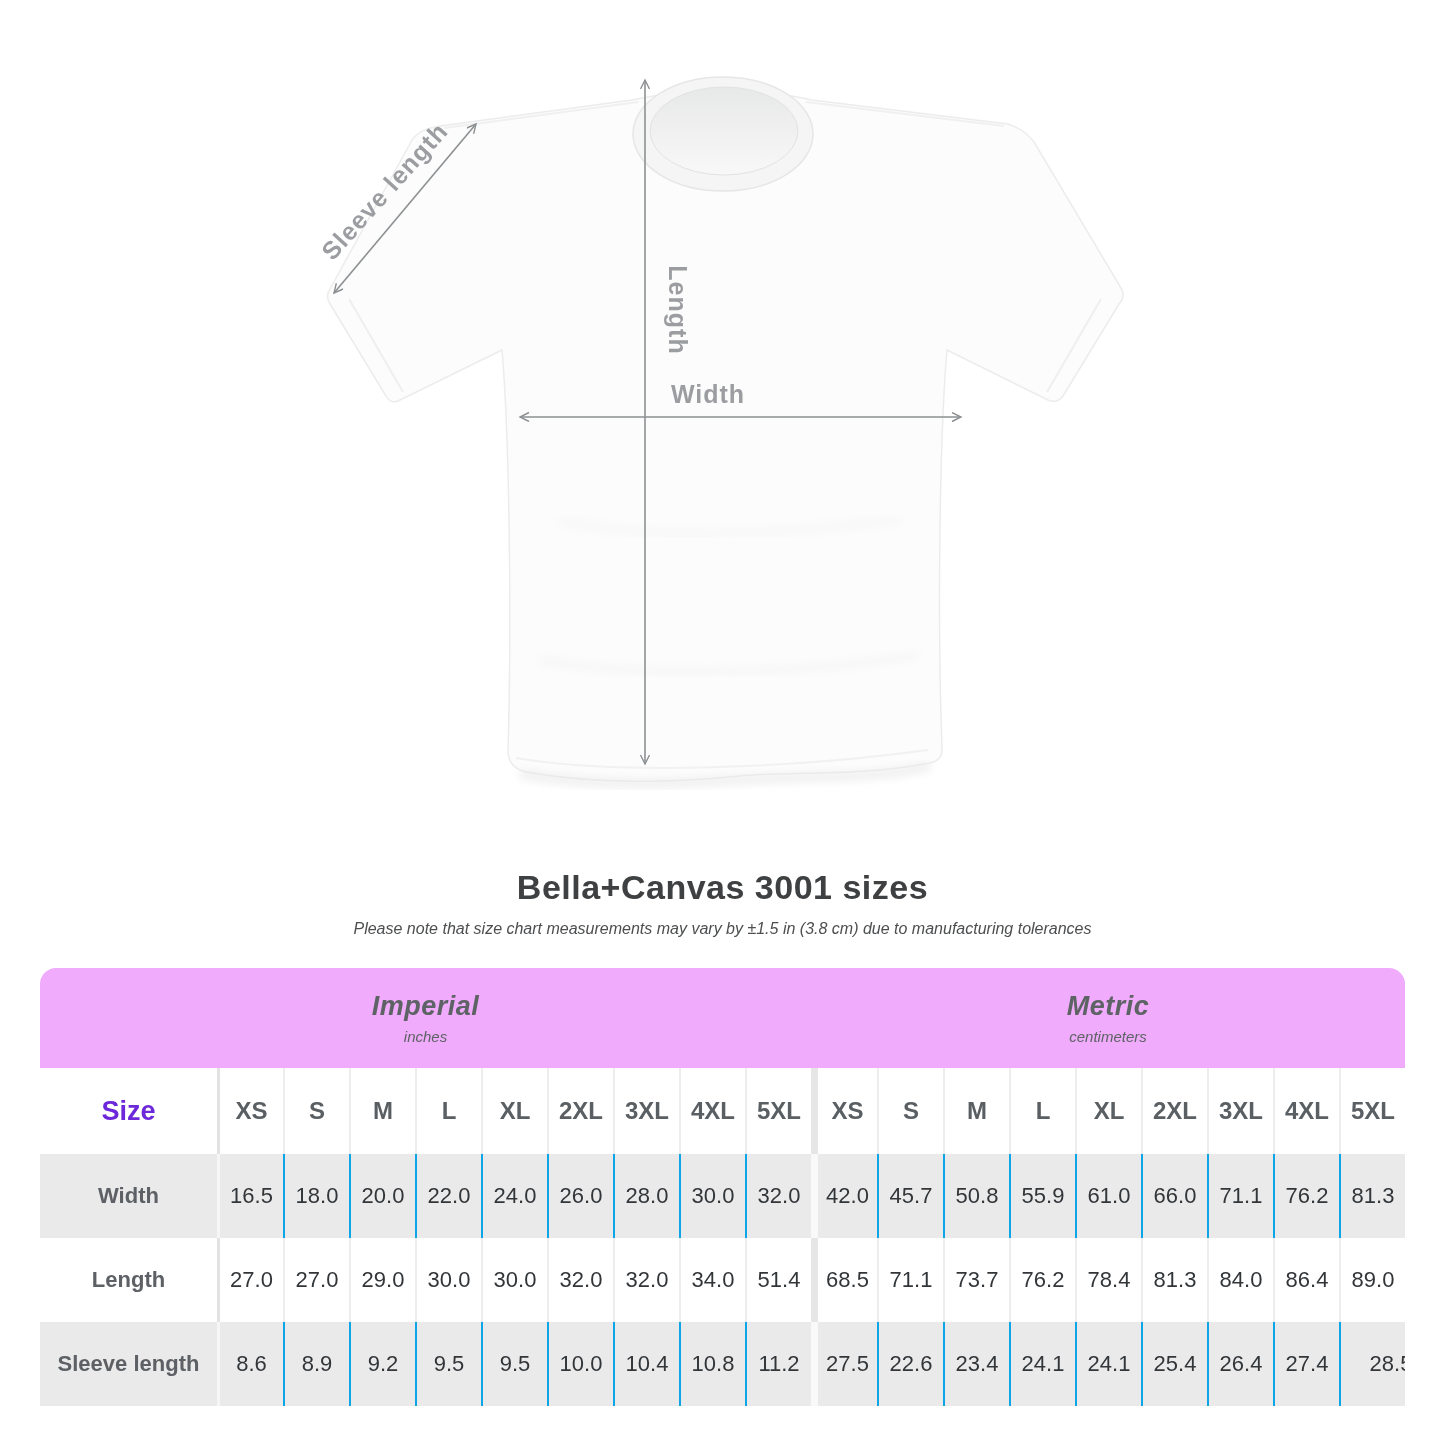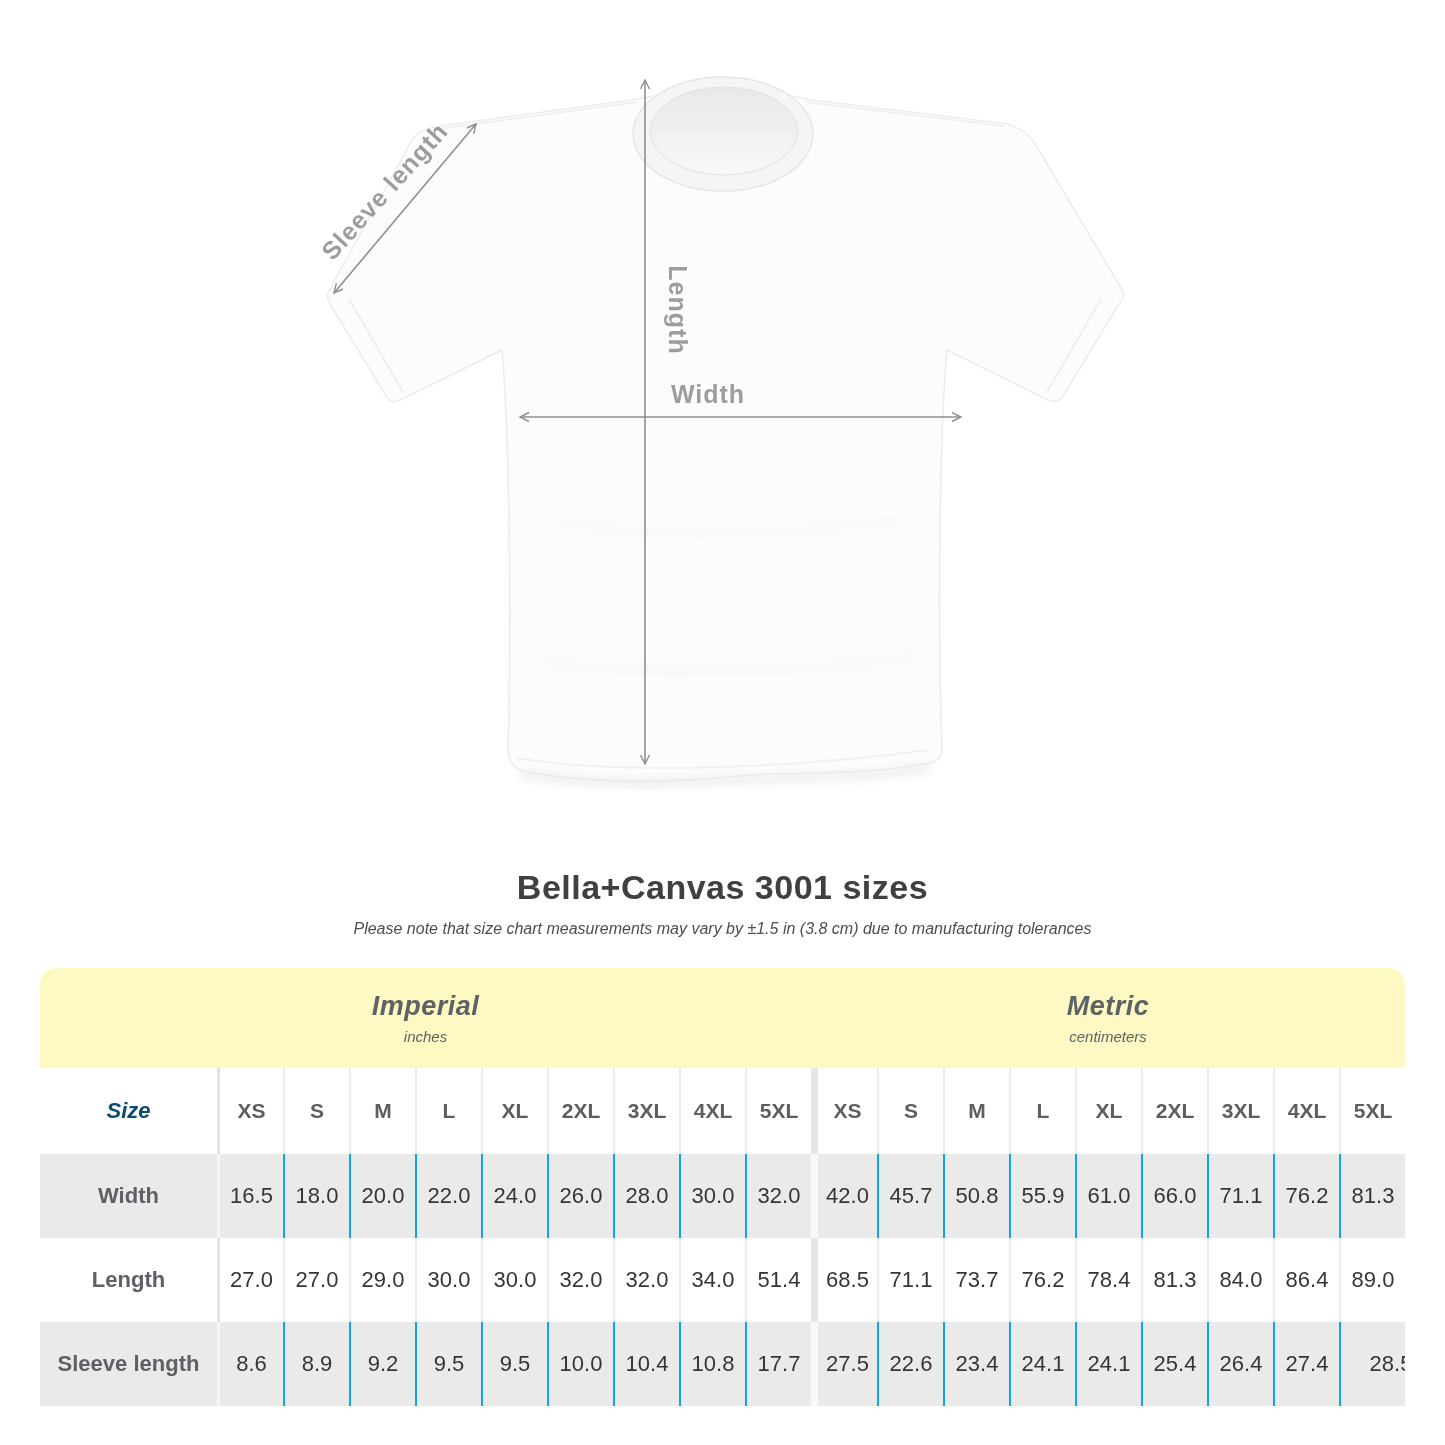--- a/index.html
+++ b/index.html
@@ -35,21 +35,21 @@
   }
   
   .size-table{
     width:1365px;
     margin:30px auto 0 auto;
   }
   .band{
     display:grid;
     grid-template-columns:771px 594px;
     height:100px;
-    background:#fef9c3;
+    background:#f0abfc;
     border-top-left-radius:16px;
     border-top-right-radius:16px;
   }
   .band-cell{
     display:flex;flex-direction:column;align-items:center;justify-content:center;
   }
   .band .t1{
     font-size:27px;font-weight:bold;font-style:italic;color:#5d6264;letter-spacing:0.5px;
   }
   .band .t2{
@@ -60,22 +60,22 @@
     grid-template-columns:177px repeat(18,1fr);
     height:84px;
   }
   .trow.row-size{height:86px;}
   .cell{
     display:flex;align-items:center;justify-content:center;
     font-size:22px;color:#333639;
     overflow:hidden;white-space:nowrap;
   }
   .cell.lbl{font-weight:bold;color:#5d6165;}
-  .row-size .cell{font-weight:bold;color:#5a5f63;font-size:21px;}
-  .row-size .cell.lbl{font-size:22px;color:#0c4a6e;font-style:italic;}
+  .row-size .cell{font-weight:bold;color:#5a5f63;font-size:24px;}
+  .row-size .cell.lbl{font-size:27px;color:#6d28d9;}
   
   .rw{background:#ffffff;}
   .rw .cell + .cell{border-left:2px solid #ededed;}
   .rw .cell.first-data{border-left:3px solid #e2e2e2;}
   .rw .cell.gstart{border-left:7px solid #e6e6e6;}
   
   .rg{background:#eaeaeb;}
   .rg .cell + .cell{border-left:2px solid #0ea5e9;}
   .rg .cell.first-data{border-left:3px solid #f6f6f6;}
   .rg .cell.gstart{border-left:7px solid #f9f9f9;}
@@ -237,21 +237,21 @@
         <div class="trow rg last">
           <div class="cell lbl">Sleeve length</div>
           <div class="cell first-data">8.6</div>
           <div class="cell">8.9</div>
           <div class="cell">9.2</div>
           <div class="cell">9.5</div>
           <div class="cell">9.5</div>
           <div class="cell">10.0</div>
           <div class="cell">10.4</div>
           <div class="cell">10.8</div>
-          <div class="cell">17.7</div>
+          <div class="cell">11.2</div>
           <div class="cell gstart">27.5</div>
           <div class="cell">22.6</div>
           <div class="cell">23.4</div>
           <div class="cell">24.1</div>
           <div class="cell">24.1</div>
           <div class="cell">25.4</div>
           <div class="cell">26.4</div>
           <div class="cell">27.4</div>
           <div class="cell">28.5</div>
         </div>

